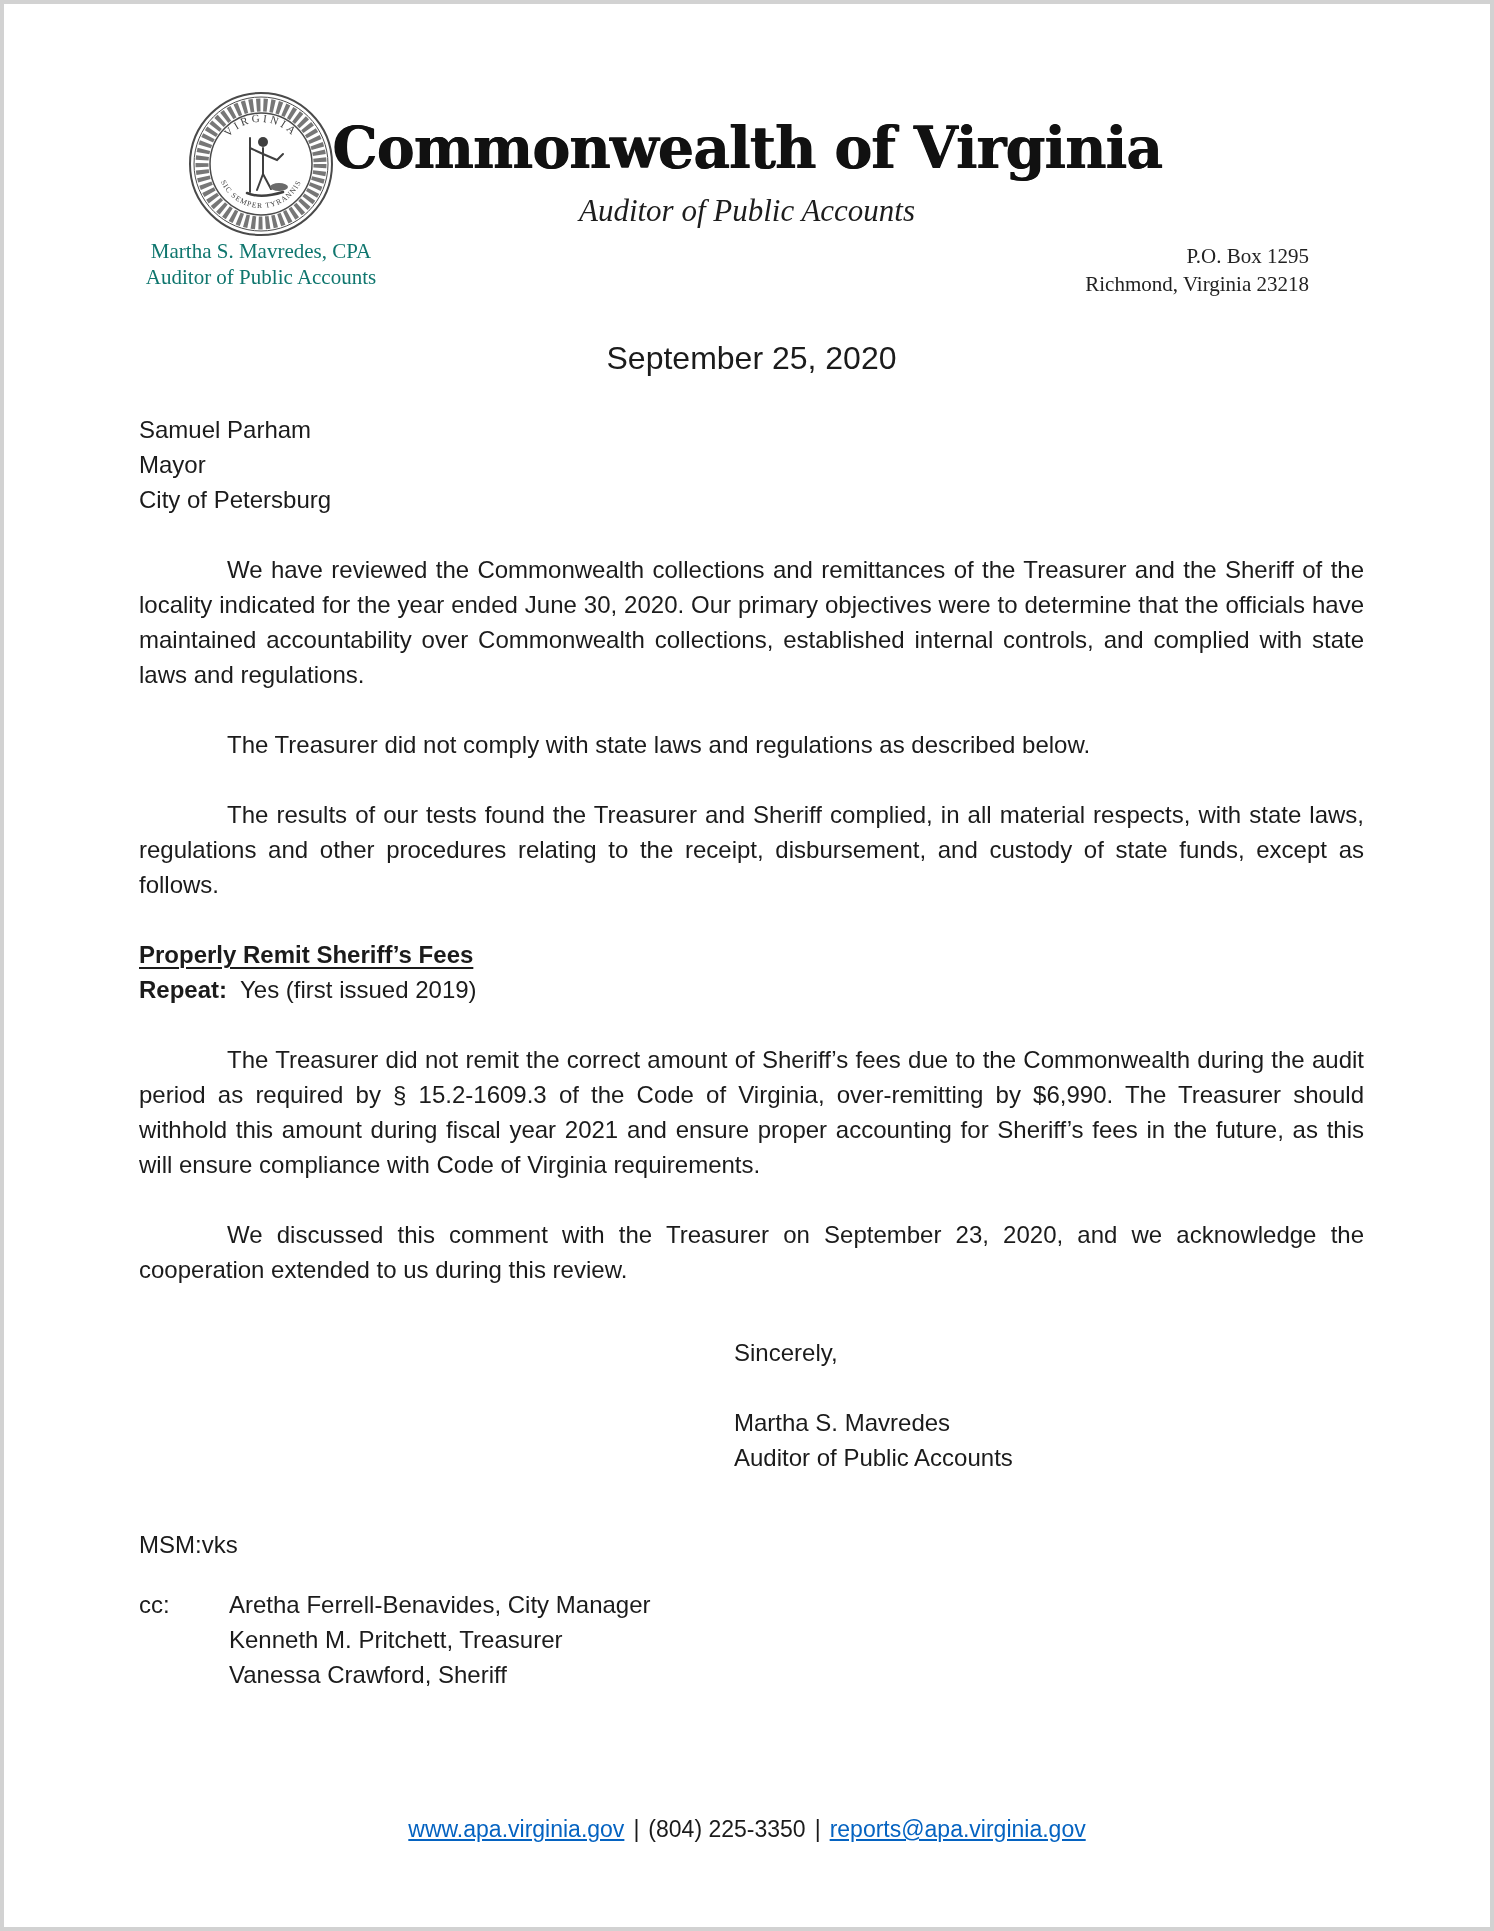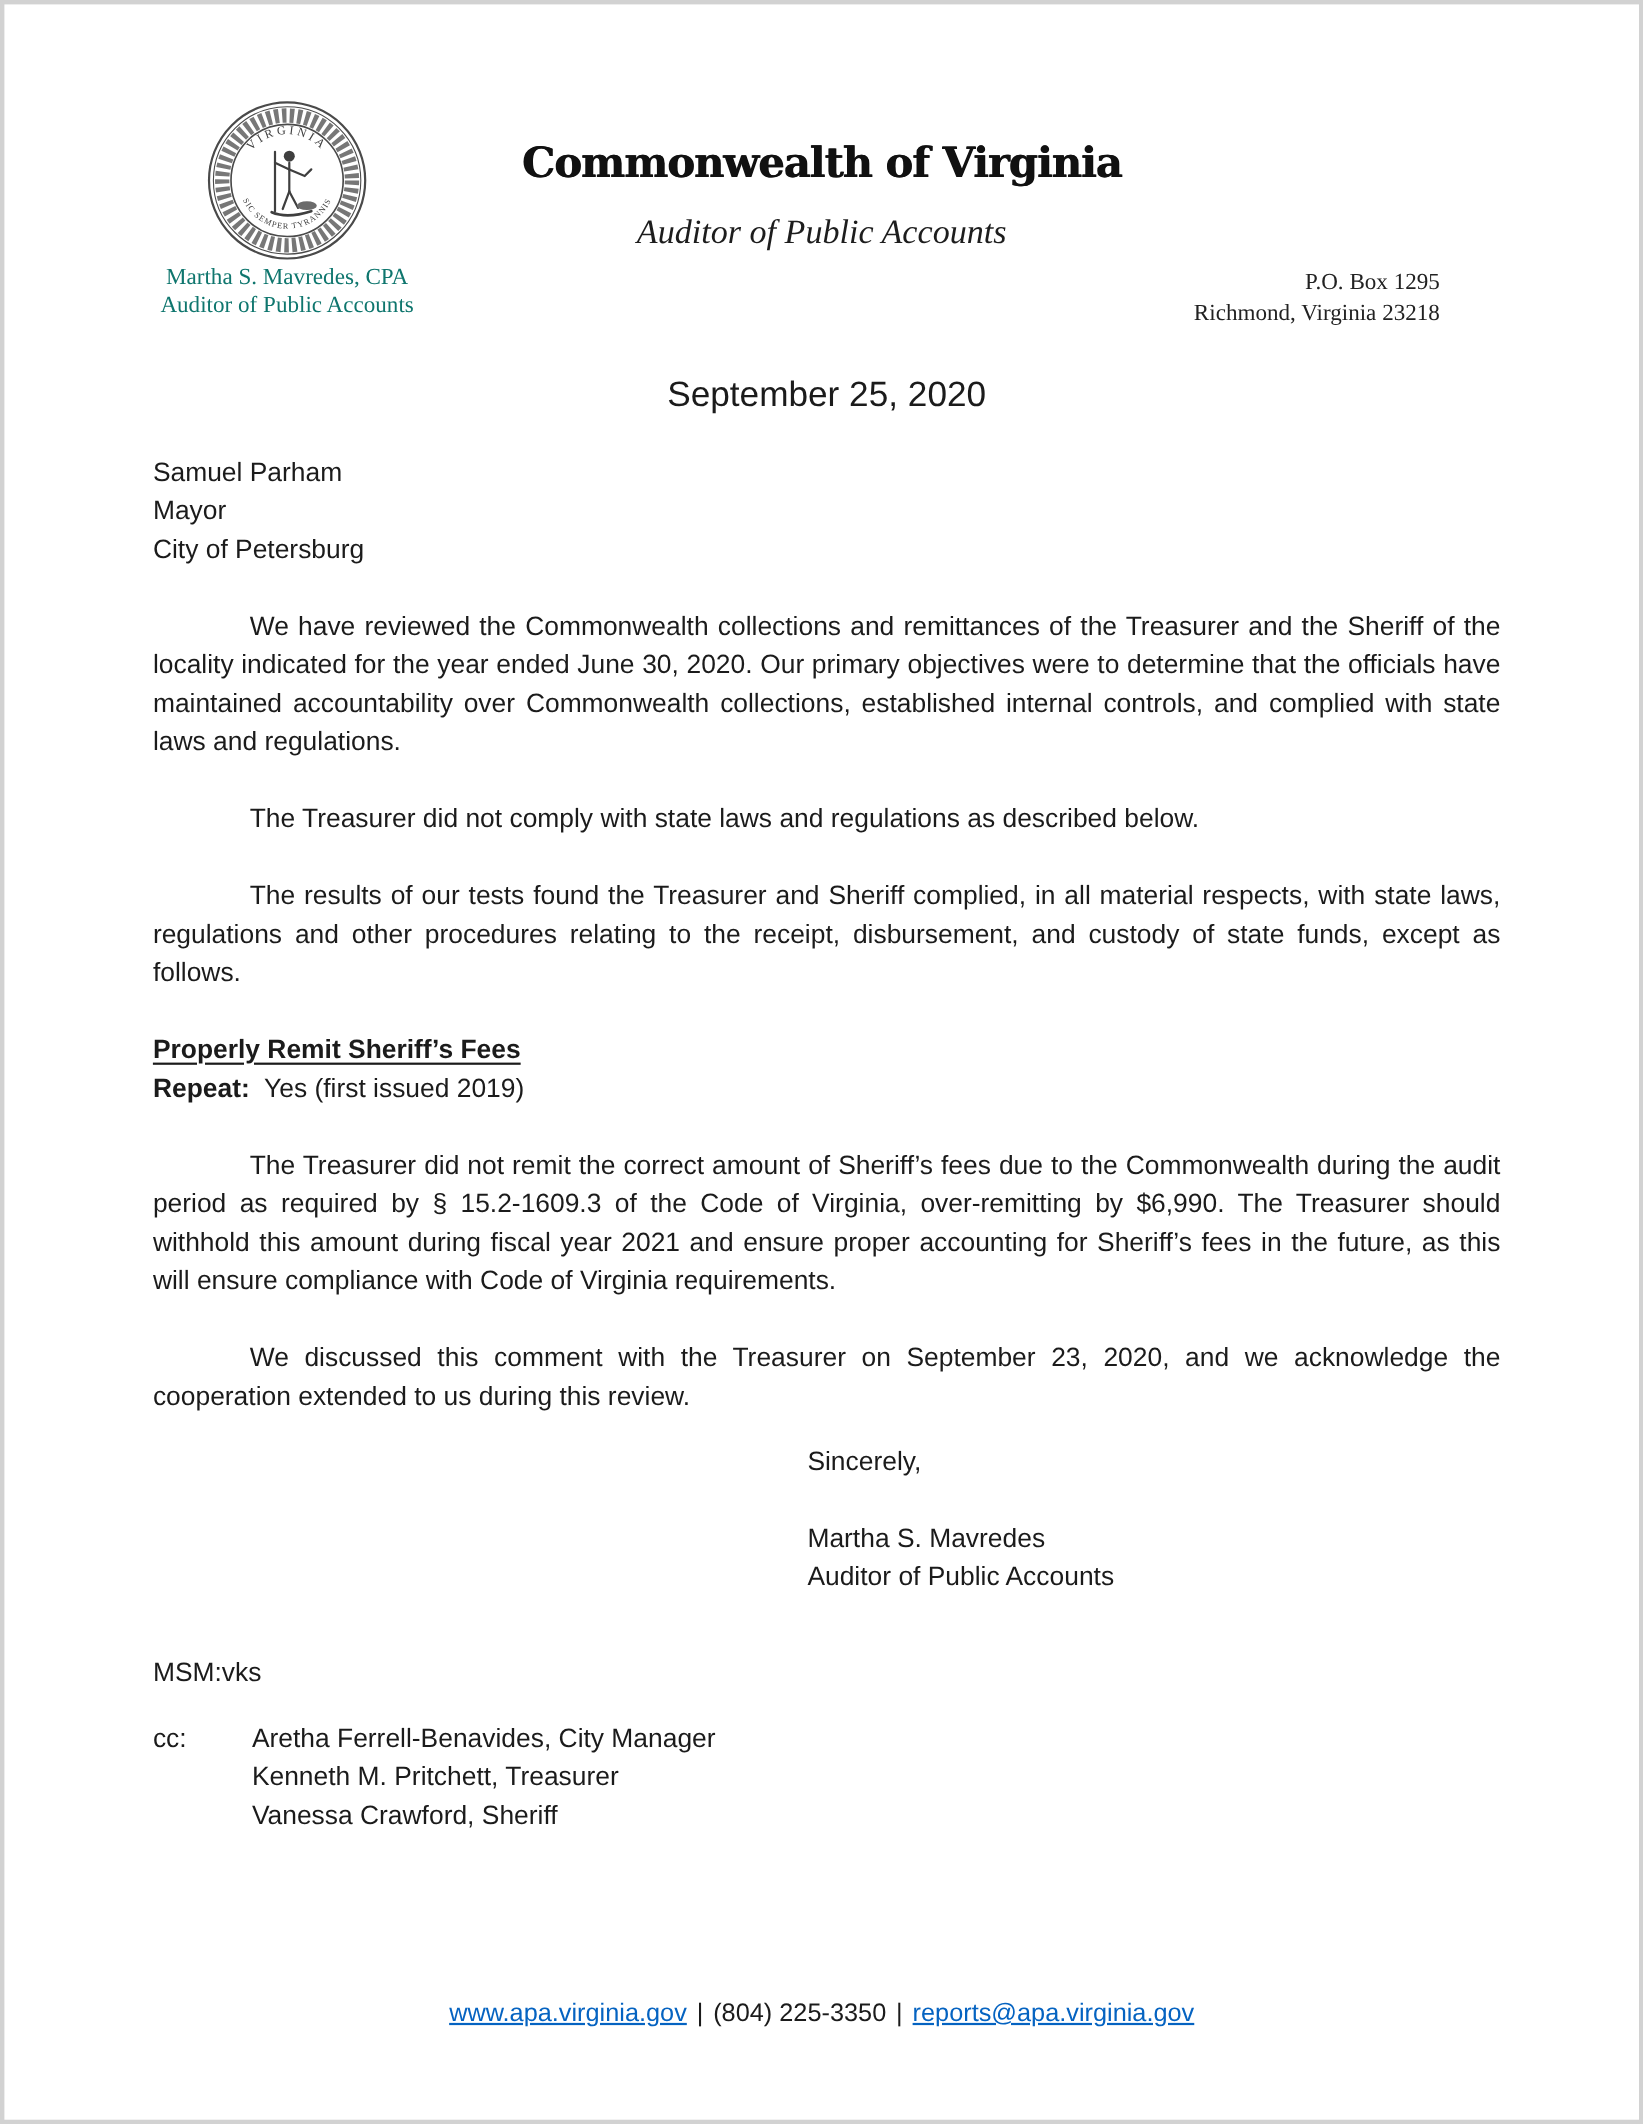--- a/index.html
+++ b/index.html
@@ -24,21 +24,21 @@
     font-family:"Liberation Serif",serif;
     font-size:21px;line-height:26px;color:#0f766e;
   }
   .title-block{
     position:absolute;left:0;right:0;top:112px;
     text-align:center;
   }
   .org-title{
     font-family:"DejaVu Serif",serif;
     font-weight:700;
-    font-size:38px;line-height:64px;
+    font-size:57px;line-height:64px;
     letter-spacing:-1px;
     color:#111;
     text-shadow:0.6px 0 0 #111;
   }
   .org-subtitle{
     margin-top:14px;
     font-family:"Liberation Serif",serif;
     font-style:italic;
     font-size:31px;line-height:34px;
     color:#1d1d1d;
@@ -70,21 +70,21 @@
   .finding-heading{
     margin-top:35px;
     font-weight:700;
     text-decoration:underline;
     text-decoration-thickness:2px;
     text-underline-offset:4px;
   }
   .repeat-line{line-height:35px;}
   .repeat-label{font-weight:700;}
   .repeat-value{margin-left:13px;}
-  .closing{margin-top:24px;margin-left:595px;}
+  .closing{margin-top:48px;margin-left:595px;}
   .valediction{line-height:35px;}
   .signer-name{margin-top:35px;line-height:35px;}
   .signer-title{line-height:35px;}
   .reference{margin-top:52px;line-height:35px;}
   .cc-block{margin-top:25px;display:flex;}
   .cc-label{width:90px;flex:0 0 90px;line-height:35px;}
   .cc-names div{line-height:35px;}
 
   
   .page-footer{

